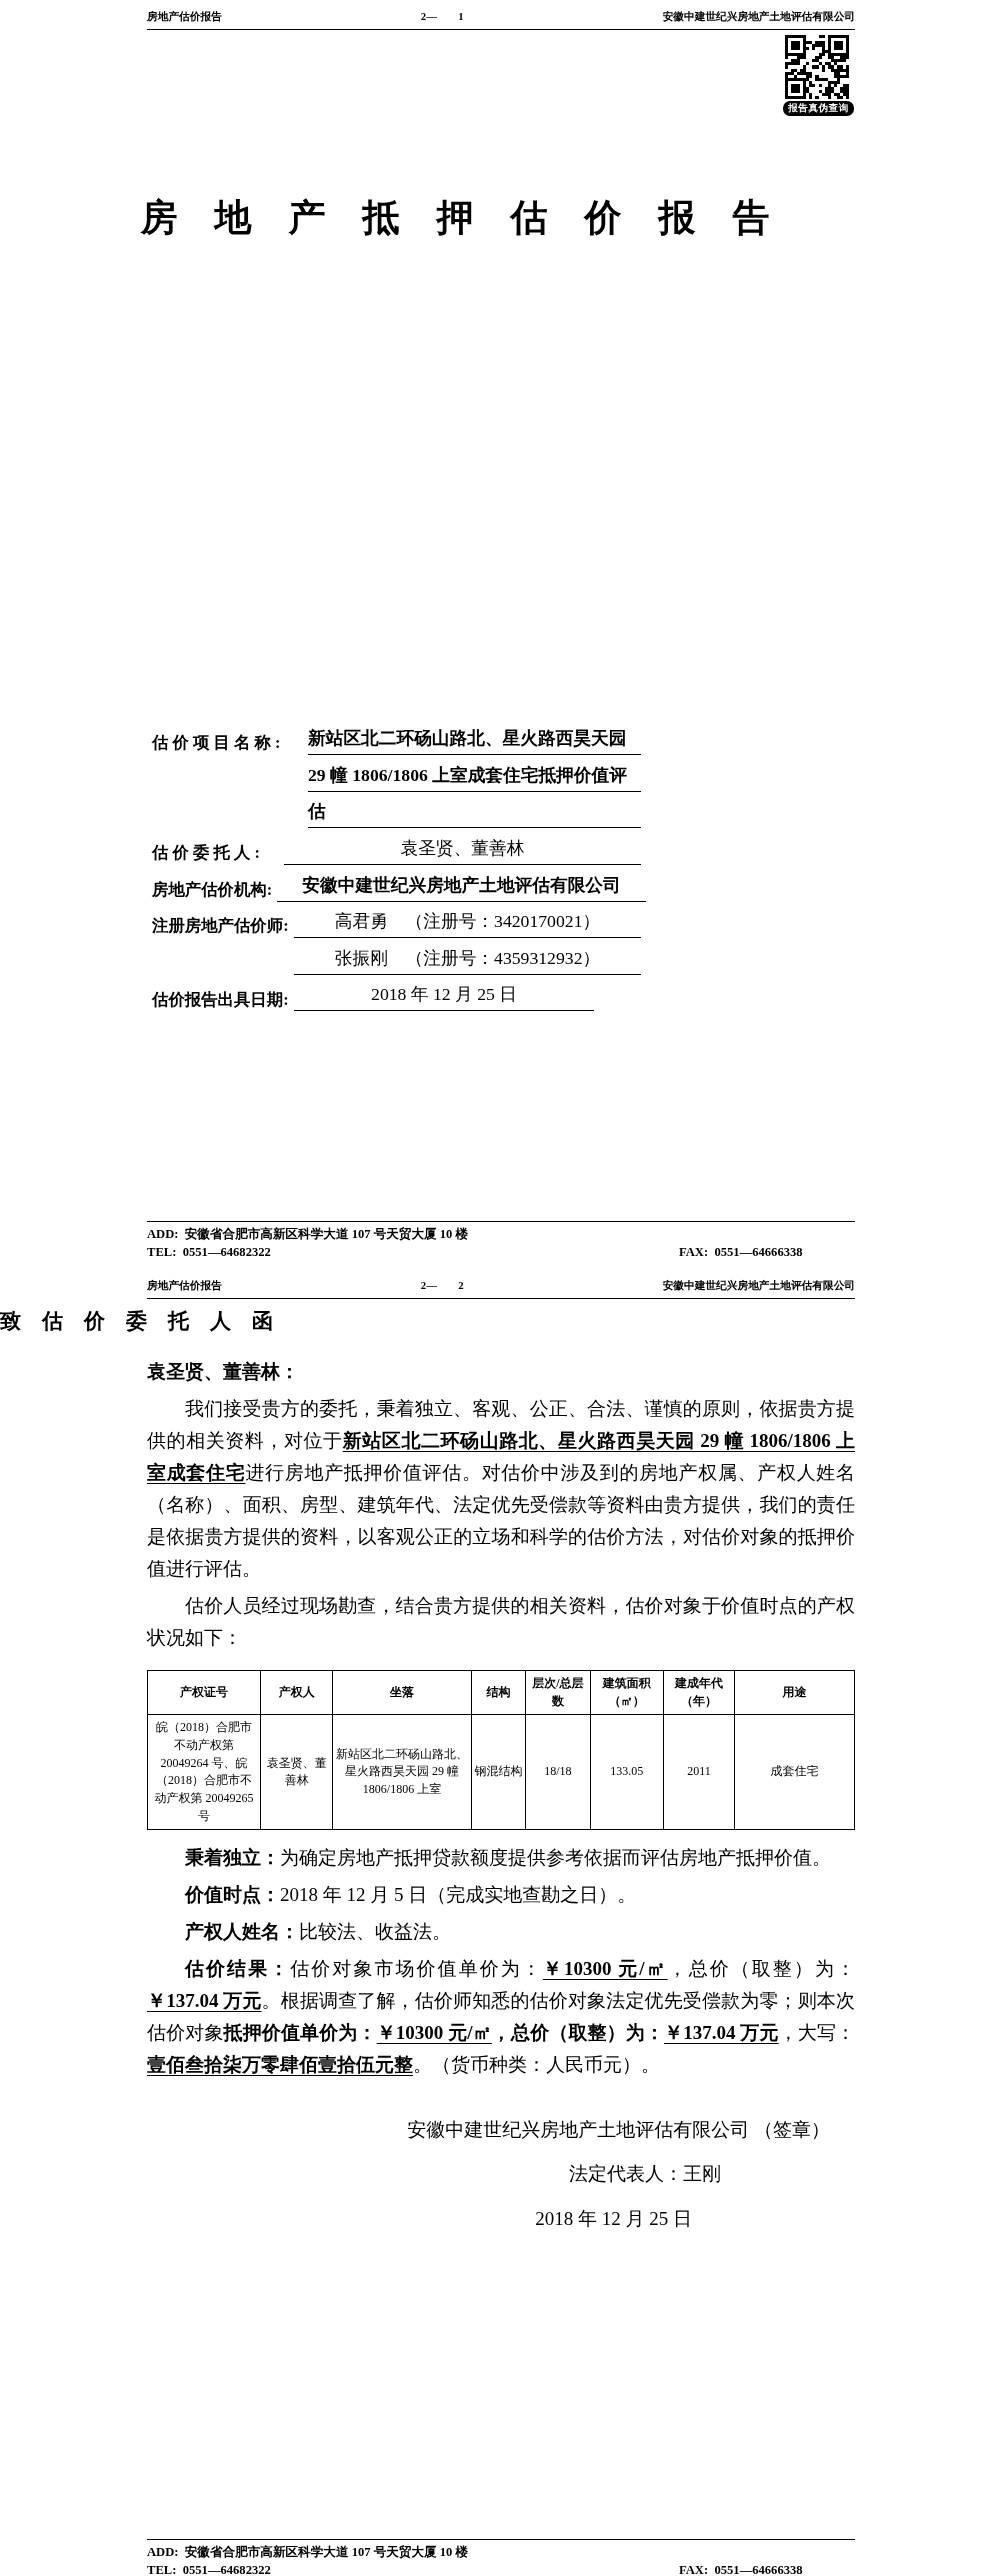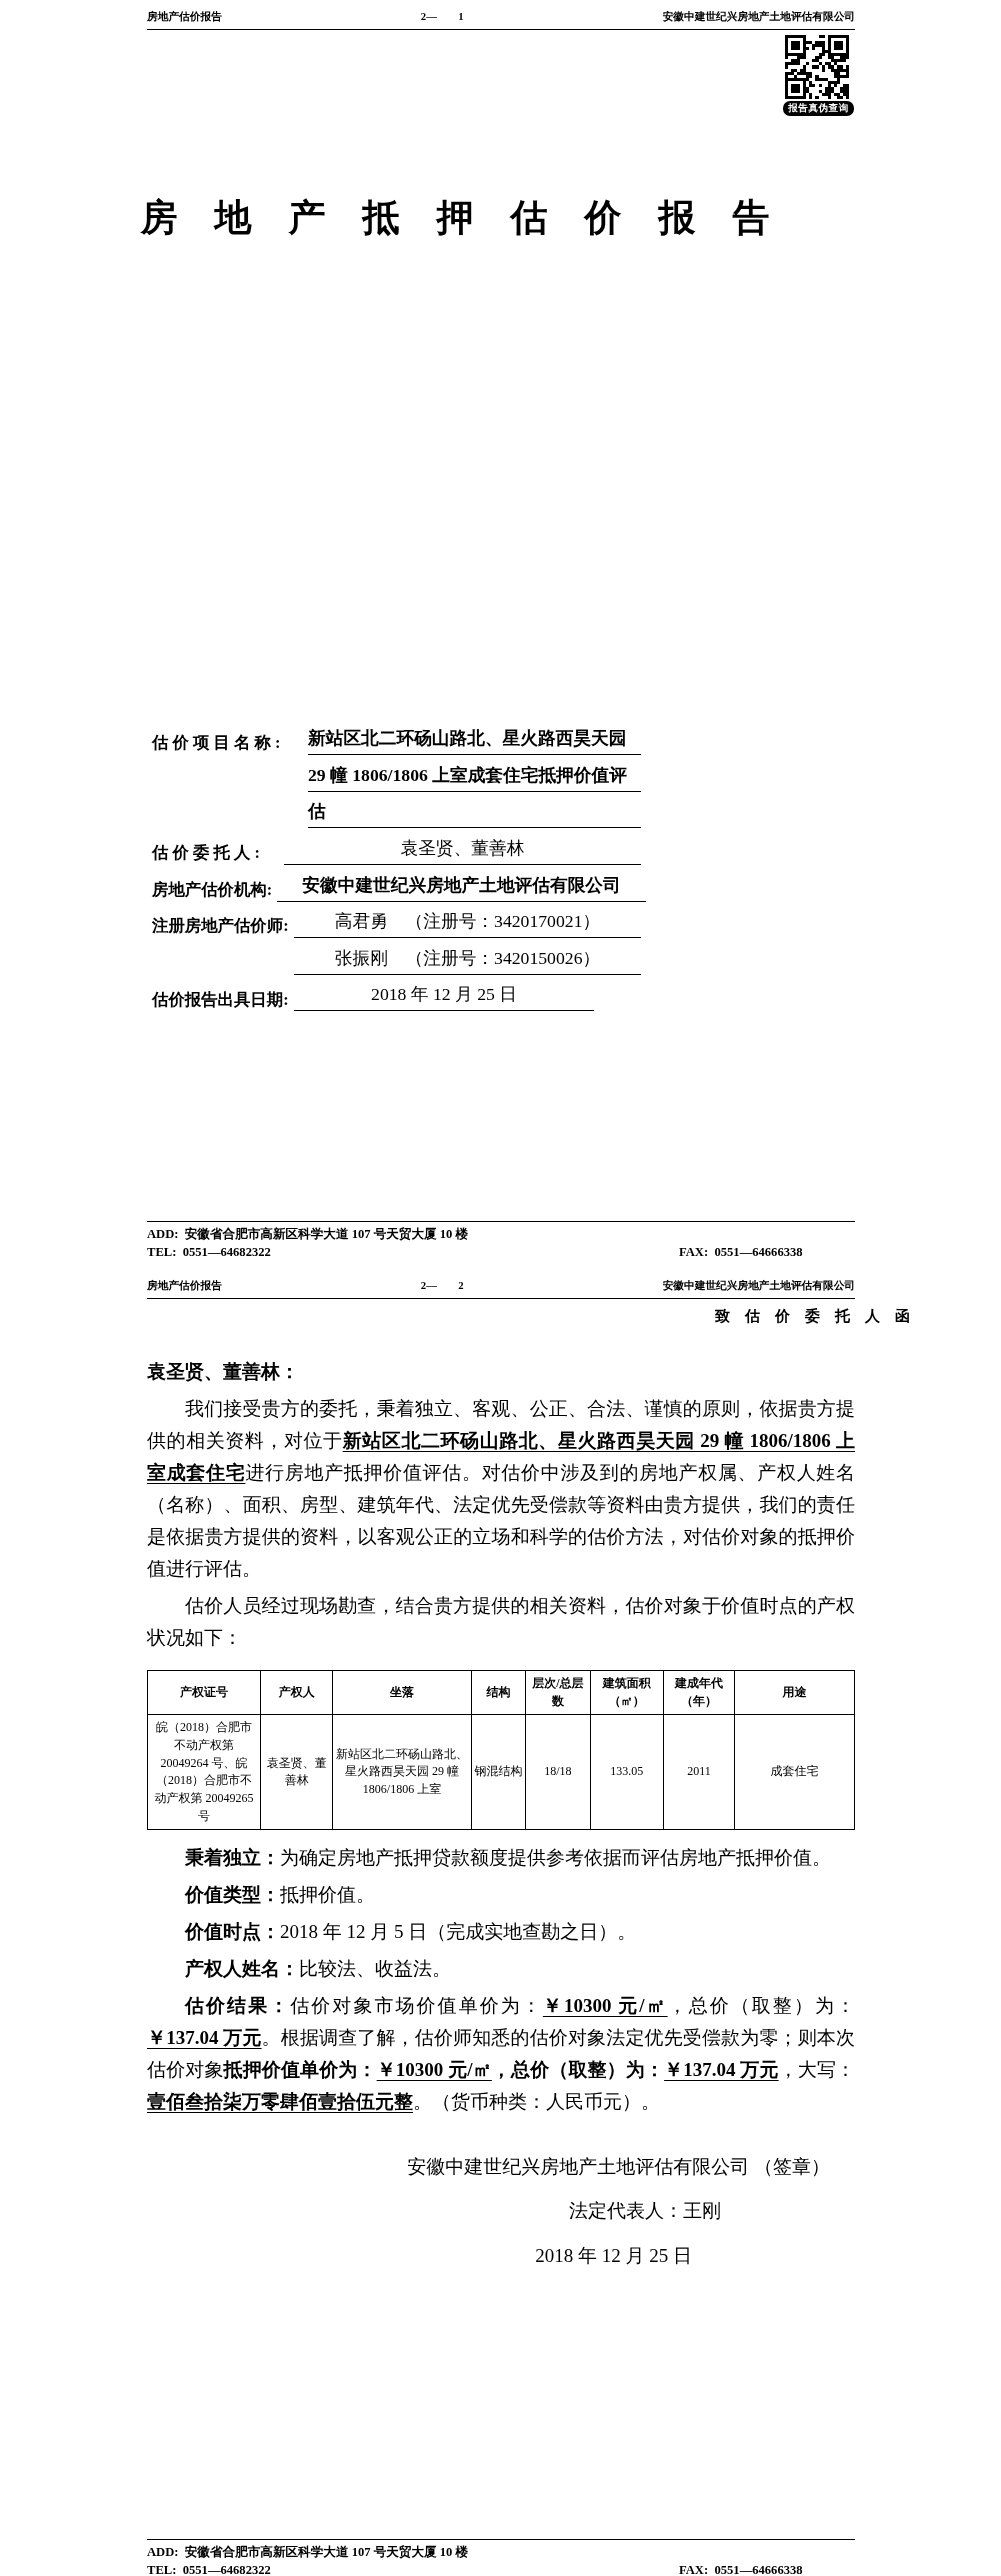--- a/index.html
+++ b/index.html
@@ -43,21 +43,21 @@
   }
   .fval.center { text-align:center; }
   .fval.bold { font-weight:bold; }
 
   
   .ftr-rule { position:absolute; left:147px; width:708px; border-top:1.9px solid #000; }
   .ftr-add, .ftr-tel, .ftr-fax { position:absolute; left:147px; font-size:12.6px; font-weight:bold; white-space:pre; }
   .ftr-fax { left:679px; }
 
   
-  .ltitle { position:absolute; top:38px; left:0; width:100%; text-align:right; font-size:15px; font-weight:bold; white-space:pre; }
+  .ltitle { position:absolute; top:38px; left:0; width:100%; text-align:left; font-size:21px; font-weight:bold; white-space:pre; }
   .body2 {
     position:absolute; top:87px; left:147px; width:708px;
     font-size:19px; line-height:32px; text-align:justify;
   }
   .salutation { font-weight:bold; margin-bottom:5px; }
   .para { text-indent:2em; margin-top:5px; }
   .bold { font-weight:bold; }
   .ul { text-decoration:underline; text-underline-offset:3.8px; text-decoration-thickness:1.3px; }
 
   .ptable {
@@ -247,21 +247,21 @@
   <span class="fval bold" style="top:799px;left:308px;width:333px">估</span>
 
   <span class="flabel" style="top:842px">估 价 委 托 人 :</span>
   <span class="fval center" style="top:836px;left:284px;width:357px">袁圣贤、董善林</span>
 
   <span class="flabel" style="top:879px">房地产估价机构:</span>
   <span class="fval center bold" style="top:873px;left:277px;width:369px">安徽中建世纪兴房地产土地评估有限公司</span>
 
   <span class="flabel" style="top:915px">注册房地产估价师:</span>
   <span class="fval center" style="top:909px;left:294px;width:347px">高君勇　（注册号：3420170021）</span>
-  <span class="fval center" style="top:946px;left:294px;width:347px">张振刚　（注册号：3420150026）</span>
+  <span class="fval center" style="top:946px;left:294px;width:347px">张振刚　（注册号：4359312932）</span>
 
   <span class="flabel" style="top:989px">估价报告出具日期:</span>
   <span class="fval center" style="top:982px;left:294px;width:300px">2018 年 12 月 25 日</span>
 
   <div class="ftr-rule" style="top:1221px"></div>
   <span class="ftr-add" style="top:1226px">ADD:  安徽省合肥市高新区科学大道 107 号天贸大厦 10 楼</span>
   <span class="ftr-tel" style="top:1245px">TEL:  0551—64682322</span>
   <span class="ftr-fax" style="top:1245px">FAX:  0551—64666338</span>
 </div>
 
@@ -315,21 +315,20 @@
           <td>18/18</td>
           <td>133.05</td>
           <td>2011</td>
           <td>成套住宅</td>
         </tr>
       </tbody>
     </table>
 
     <p class="para"><span class="bold">秉着独立：</span><span>为确定房地产抵押贷款额度提供参考依据而评估房地产抵押价值。</span></p>
 
-    <p class="para"><span class="bold">价值类型：</span><span>抵押价值。</span></p>
 
     <p class="para"><span class="bold">价值时点：</span><span>2018 年 12 月 5 日（完成实地查勘之日）。</span></p>
 
     <p class="para"><span class="bold">产权人姓名：</span><span>比较法、收益法。</span></p>
 
     <p class="para"><span class="bold">估价结果：</span><span>估价对象市场价值单价为：</span><span class="bold ul">￥10300 元/㎡</span><span>，总价（取整）为：</span><span class="bold ul">￥137.04 万元</span><span>。根据调查了解，估价师知悉的估价对象法定优先受偿款为零；则本次估价对象</span><span class="bold">抵押价值单价为：</span><span class="bold ul">￥10300 元/㎡</span><span class="bold">，总价（取整）为：</span><span class="bold ul">￥137.04 万元</span><span>，大写：</span><span class="bold ul">壹佰叁拾柒万零肆佰壹拾伍元整</span><span>。（货币种类：人民币元）。</span></p>
 
 
     <div class="sign sign1">安徽中建世纪兴房地产土地评估有限公司 （签章）</div>
     <div class="sign sign2">法定代表人：王刚</div>

